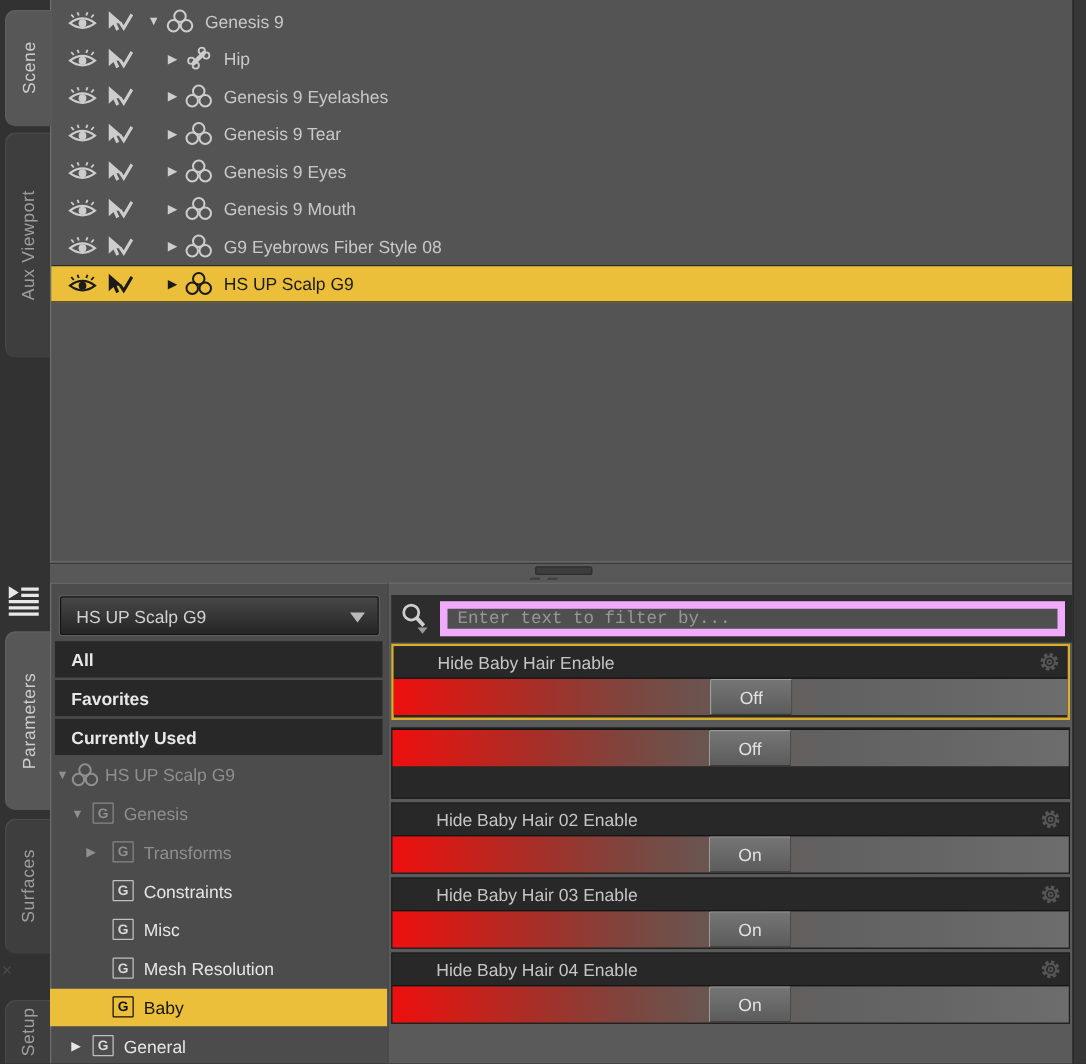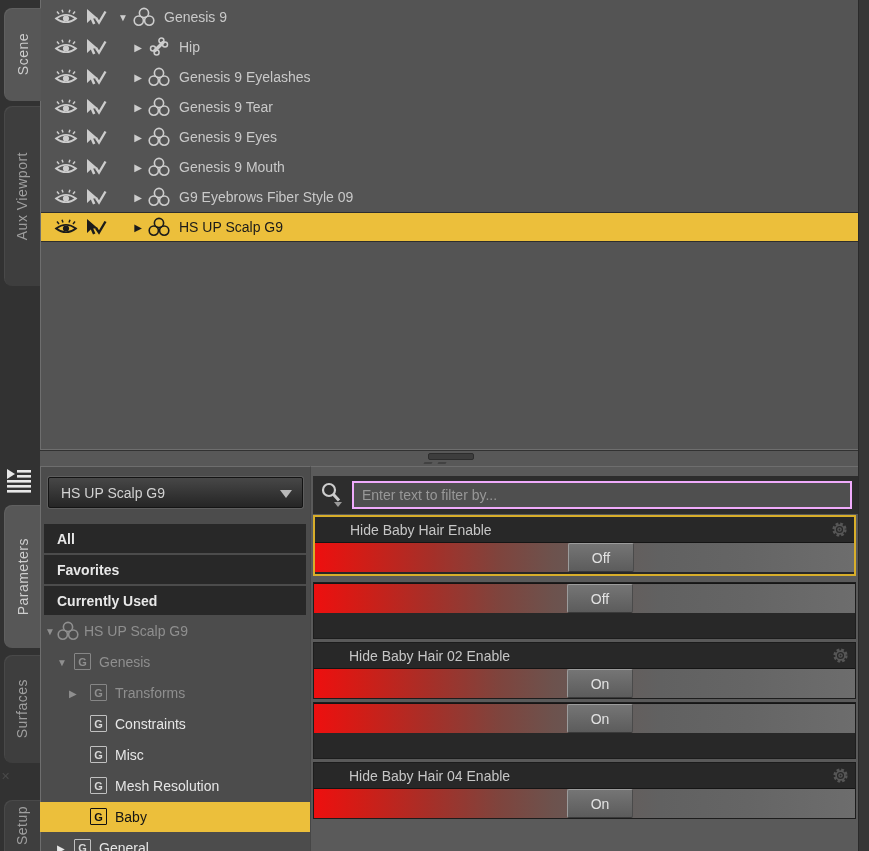--- a/index.html
+++ b/index.html
@@ -61,21 +61,21 @@
     border:1px solid #141414; border-radius:2px;
     box-shadow:0 0 0 1px #5e5e5e;
     display:flex; align-items:center; cursor:pointer;
   }
   .dropdown .val { margin-left:12px; color:#d2d2d2; }
   .dropdown .dd-arrow {
     position:absolute; right:10px; top:12px; width:0; height:0;
     border-left:6px solid transparent; border-right:6px solid transparent;
     border-top:8px solid #b9b9b9;
   }
-  .crow { position:absolute; display:flex; align-items:center; cursor:pointer;margin-top:11px; }
+  .crow { position:absolute; display:flex; align-items:center; cursor:pointer; }
   .crow.flat {
     left:44px; width:262px; height:29px; background:#282828;
     color:#e8e8e8; font-weight:bold; padding-left:13px;
   }
   .crow.tree { left:40px; width:270px; height:30px; color:#e6e6e6; }
   .crow.tree.dim { color:#8f8f8f; }
   .crow.tree.selected { background:#ecbf3b; color:#151515; }
   .crow .arr { position:absolute; font-size:10px; }
   .gbox {
     position:absolute; width:17px; height:17px; border:1px solid #c0c0c0;
@@ -92,22 +92,22 @@
   }
   .filter-bar { position:absolute; left:313px; top:476px; width:545px; height:38px; background:#2d2d2d; }
   .filter-bar .mag { position:absolute; left:6px; top:5px; }
   .filter-bar .mag-caret {
     position:absolute; left:21px; top:26px; width:0; height:0;
     border-left:4px solid transparent; border-right:4px solid transparent;
     border-top:5px solid #9a9a9a;
   }
   .filter-input {
     position:absolute; left:39px; top:5px; width:500px; height:28px;
-    background:#4f4f4f; border:2px solid #f0abfc;
-    color:#e0e0e0; font-family:Liberation Sans, sans-serif; font-size:14px; padding:0 8px;
+    background:#4f4f4f; border:6px solid #f0abfc;
+    color:#e0e0e0; font-family:Liberation Mono, monospace; font-size:14px; padding:0 8px;
   }
   .filter-input::placeholder { color:#989898; opacity:1; }
   .pblock { position:absolute; left:313px; width:543px; height:57px; border:1px solid #1d1d1d; background:#282828; }
   .pblock.selected { border:2px solid #d8ae2a; }
   .pblock .plabel-row { position:relative; height:25px; background:#282828; display:flex; align-items:center; }
   .pblock .plabel { margin-left:35px; color:#c6c6c6; }
   .pblock .gear { position:absolute; right:6px; top:4px; cursor:pointer; }
   .pblock .track {
     position:relative; height:30px; border-top:1px solid #151515;
     background:linear-gradient(to right,
@@ -290,21 +290,21 @@
             </svg>
           </span>
           <span class="arr" style="margin-left:23px">▶</span>
           <span class="nicon">
             <svg width="24" height="20" viewBox="0 0 24 20">
   <circle cx="12" cy="6" r="4.6" fill="none" stroke="#cdcdcd" stroke-width="1.6"></circle>
   <circle cx="6.8" cy="13.6" r="4.6" fill="none" stroke="#cdcdcd" stroke-width="1.6"></circle>
   <circle cx="17.2" cy="13.6" r="4.6" fill="none" stroke="#cdcdcd" stroke-width="1.6"></circle>
             </svg>
           </span>
-          <span class="lbl">G9 Eyebrows Fiber Style 09</span>
+          <span class="lbl">G9 Eyebrows Fiber Style 08</span>
         </div>
         <div class="srow selected" style="top: 212px;">
           <span class="eye">
             <svg width="26" height="18" viewBox="0 0 26 18">
   <path d="M3,10.5 Q13,3 23,10.5 Q13,18 3,10.5 Z" fill="none" stroke="#1b1b1b" stroke-width="1.7"></path>
   <circle cx="13" cy="10.5" r="3.1" fill="#1b1b1b"></circle>
   <path d="M6,6 L4,3.6 M10,4.4 L9,1.8 M16,4.4 L17,1.8 M20,6 L22,3.6" stroke="#1b1b1b" stroke-width="1.5" fill="none"></path>
             </svg>
           </span>
           <span class="cur">
@@ -458,20 +458,28 @@
   <circle cx="8.5" cy="8.5" r="1.6" fill="none" stroke="#565656" stroke-width="1.4"></circle>
             </svg></span>
      </div>
      <div class="track">
        <div class="thumb">
          <span>On</span>
        </div>
      </div>
       </div>
       <div class="pblock" style="top: 702px;">
+        <div class="plabel-row">
+       <span class="plabel">Hide Baby Hair 03 Enable</span>
+       <span class="gear"><svg width="17" height="17" viewBox="0 0 17 17">
+  <circle cx="8.5" cy="8.5" r="5.6" fill="none" stroke="#565656" stroke-width="3" stroke-dasharray="2.6 1.8"></circle>
+  <circle cx="8.5" cy="8.5" r="4.4" fill="none" stroke="#565656" stroke-width="1.6"></circle>
+  <circle cx="8.5" cy="8.5" r="1.6" fill="none" stroke="#565656" stroke-width="1.4"></circle>
+            </svg></span>
+     </div>
      <div class="track">
        <div class="thumb">
          <span>On</span>
        </div>
      </div>
       </div>
       <div class="pblock" style="top: 762px;">
         <div class="plabel-row">
        <span class="plabel">Hide Baby Hair 04 Enable</span>
        <span class="gear"><svg width="17" height="17" viewBox="0 0 17 17">

